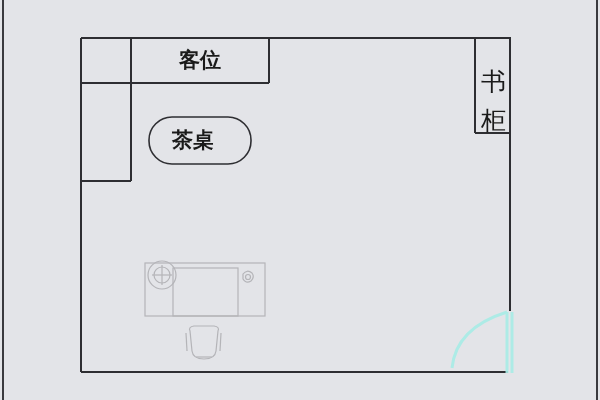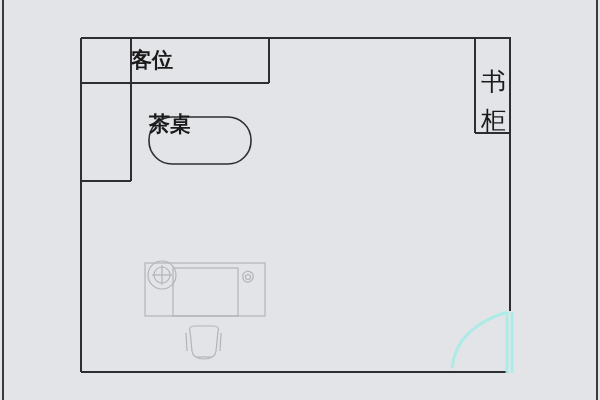--- a/index.html
+++ b/index.html
@@ -25,21 +25,21 @@
       background: #3a3a3e;
     }
     .frame-left { left: 2px; }
     .frame-right { left: 596px; }
     .label {
       position: absolute;
       color: #1a1a1a;
       font-size: 21px;
       font-weight: bold;
       line-height: 1;
-      text-align: left;
+      text-align: center;
     }
     .label-vert {
       position: absolute;
       color: #1a1a1a;
       font-size: 25px;
       font-weight: bold;
       line-height: 1.55;
       text-align: center;
       width: 24px;
       word-break: break-all;
@@ -105,20 +105,20 @@
     <g stroke="#a8ece6" stroke-width="3" fill="none" opacity="0.9">
       <path d="M452 368 q4 -40 55 -56"></path>
       <line x1="507" y1="312" x2="507" y2="373"></line>
       <line x1="512" y1="312" x2="512" y2="373"></line>
     </g>
   </svg>
 
   <div class="label" style="left:131px; top:50px; width:138px;">客位</div>
 
 
-  <div class="label" style="left:149px; top:114px; width:88px;">茶桌</div>
+  <div class="label" style="left:149px; top:130px; width:88px;">茶桌</div>
 
   <div class="label-vert" style="left:481px; top:63px; font-weight:normal;">
     <span>书</span>
     <span>柜</span>
   </div>
 
 </div>
 
 </body></html>

